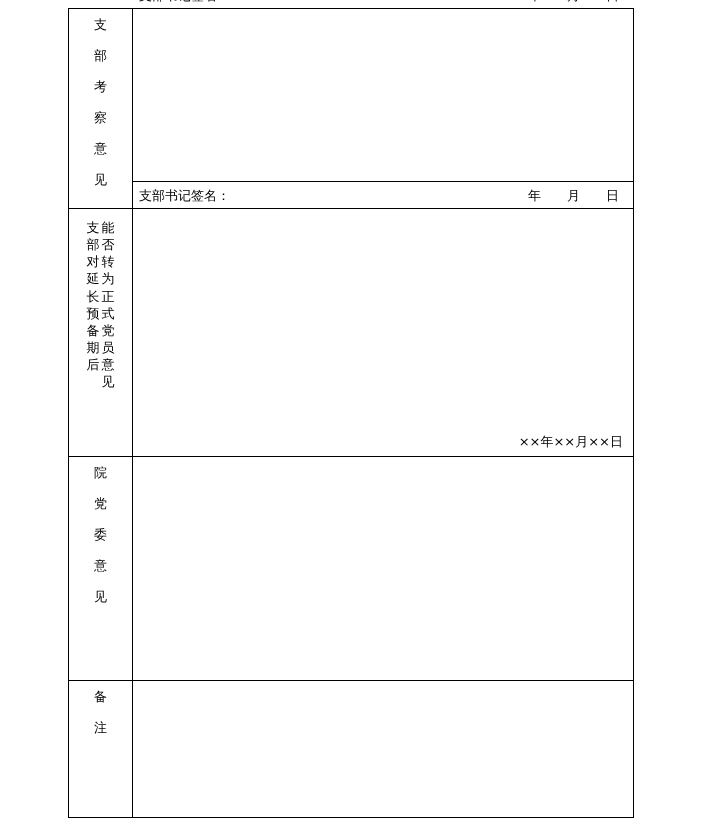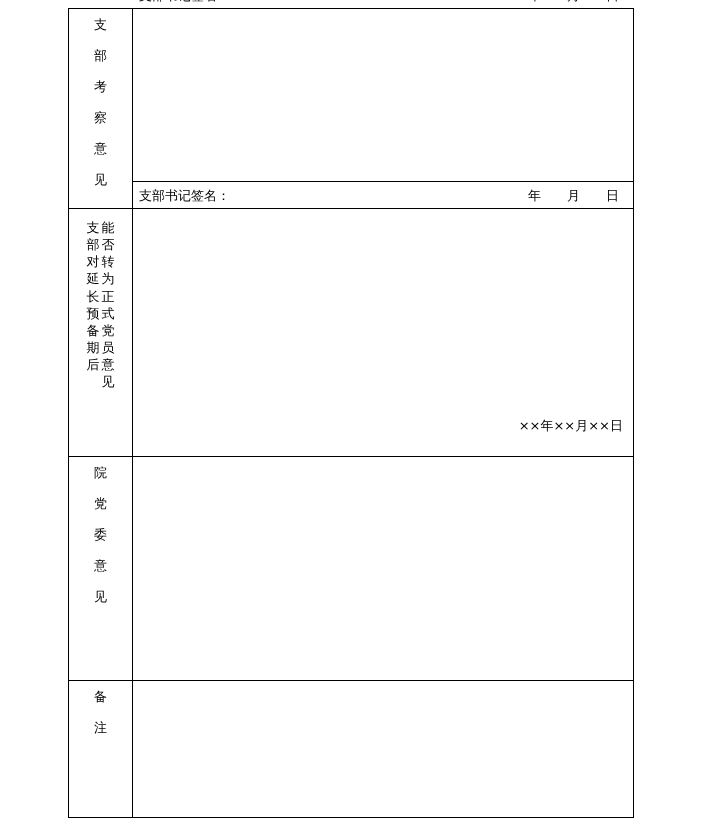--- a/index.html
+++ b/index.html
@@ -94,21 +94,21 @@
   .sig-date {
     margin-left: auto;
     padding-right: 14px;
     white-space: pre;
     letter-spacing: 0px;
   }
   .sig-date .gap { display: inline-block; width: 26px; }
   .date-right {
     position: absolute;
     right: 10px;
-    bottom: 22px;
+    bottom: 6px;
     font-size: 13px;
     white-space: nowrap;
   }
 </style>
 </head>
 <body>
 
 <div class="page">
   <table class="form">
     <colgroup>

